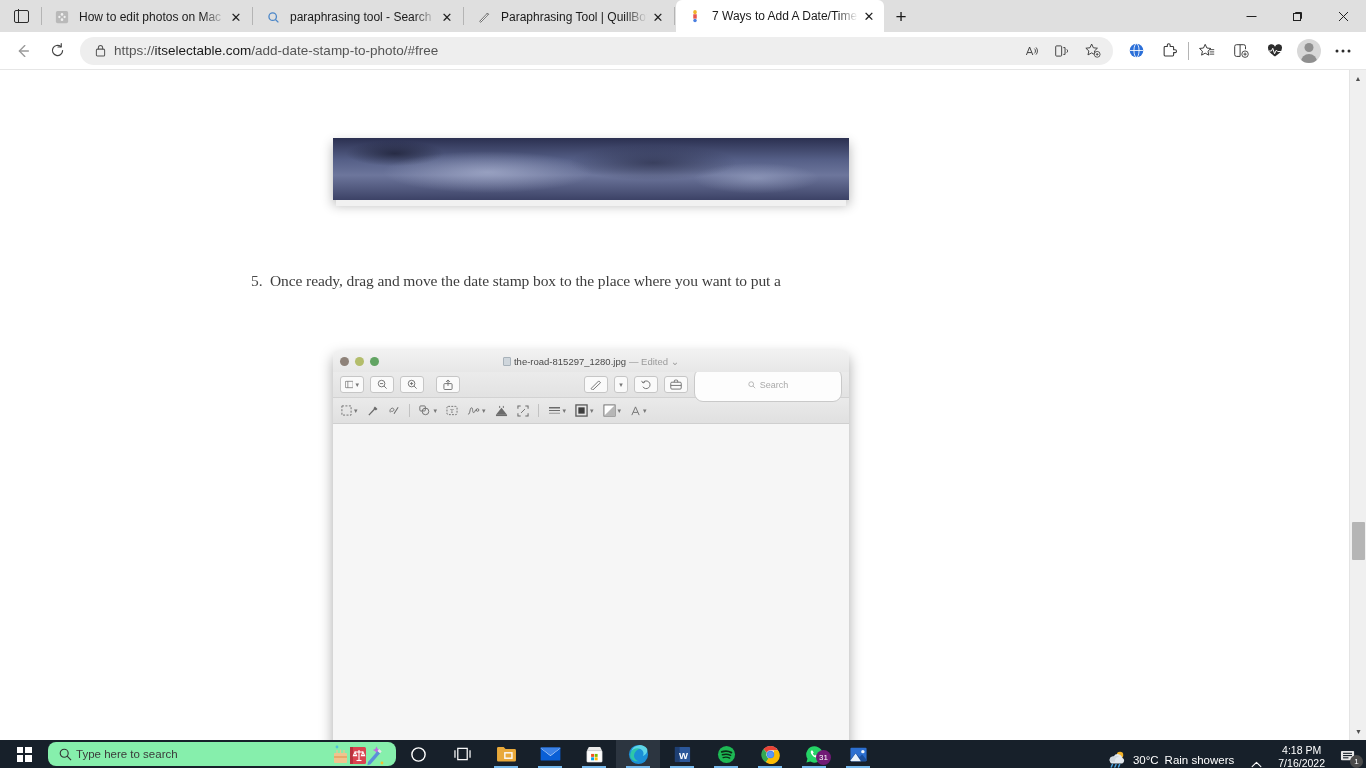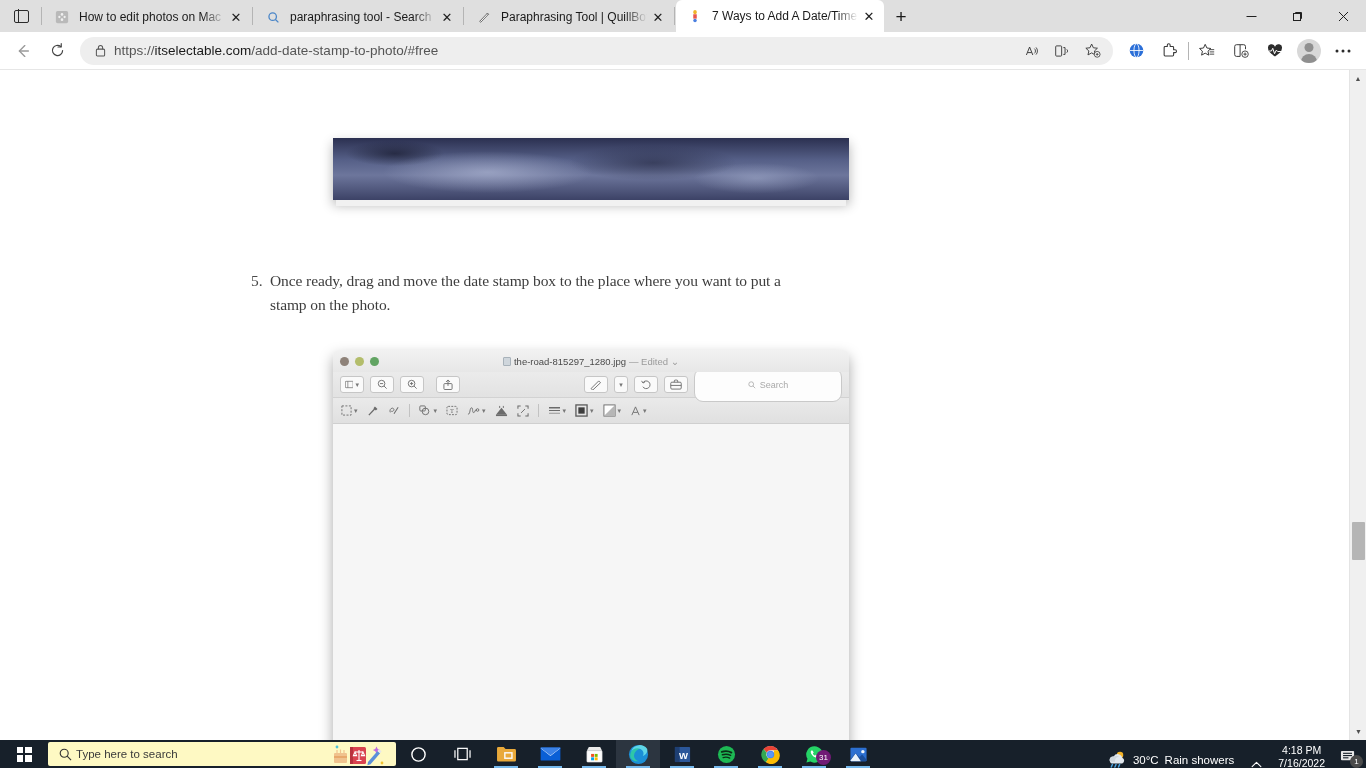--- a/index.html
+++ b/index.html
@@ -252,21 +252,21 @@
   .taskbar {
     position: absolute; left: 0; top: 740px; width: 1366px; height: 28px;
     background: #17202a; display: flex; align-items: center;
   }
   .start {
     width: 48px; height: 28px; display: flex; align-items: center; justify-content: center;
   }
   .winlogo { width: 15px; height: 15px; display: grid; grid-template-columns: 1fr 1fr; grid-template-rows: 1fr 1fr; gap: 1.6px; }
   .winlogo span { background: #fff; }
   .searchbox {
-    width: 348px; height: 24px; background: #fef9c3; border-radius: 2px;
+    width: 348px; height: 24px; background: #86efac; border-radius: 8px;
     display: flex; align-items: center; padding: 0 6px; position: relative;
   }
   .searchbox .sicon { width: 22px; flex: 0 0 22px; display: flex; align-items: center; justify-content: center; color: #333; }
   .searchbox .stext { font-size: 11.5px; color: #3a3a3a; }
   .searchbox .doodle { position: absolute; right: 6px; top: 2px; display: flex; align-items: center; gap: 1px; }
   .tbicon {
     width: 44px; height: 28px; display: flex; align-items: center; justify-content: center;
     position: relative;
   }
   .tbicon.running::after {
@@ -473,23 +473,20 @@
   <div class="viewport">
     <div class="page">
 
       <div class="img-top"></div>
       <div class="img-top-shadowpad"></div>
 
       <div class="step">
         <div class="step-row">
           <span class="step-num">5.</span>
           <span class="step-text">Once ready, drag and move the date stamp box to the place where you want to put a</span>
-        </div>
-        <div class="step-row" style="padding-left:19px;">
-          <span class="step-text">stamp on the photo.</span>
         </div>
       </div>
 
       <div class="macwin">
 
         <div class="mac-titlebar">
           <span class="dot r"></span>
           <span class="dot y"></span>
           <span class="dot g"></span>
           <span class="mac-title">

